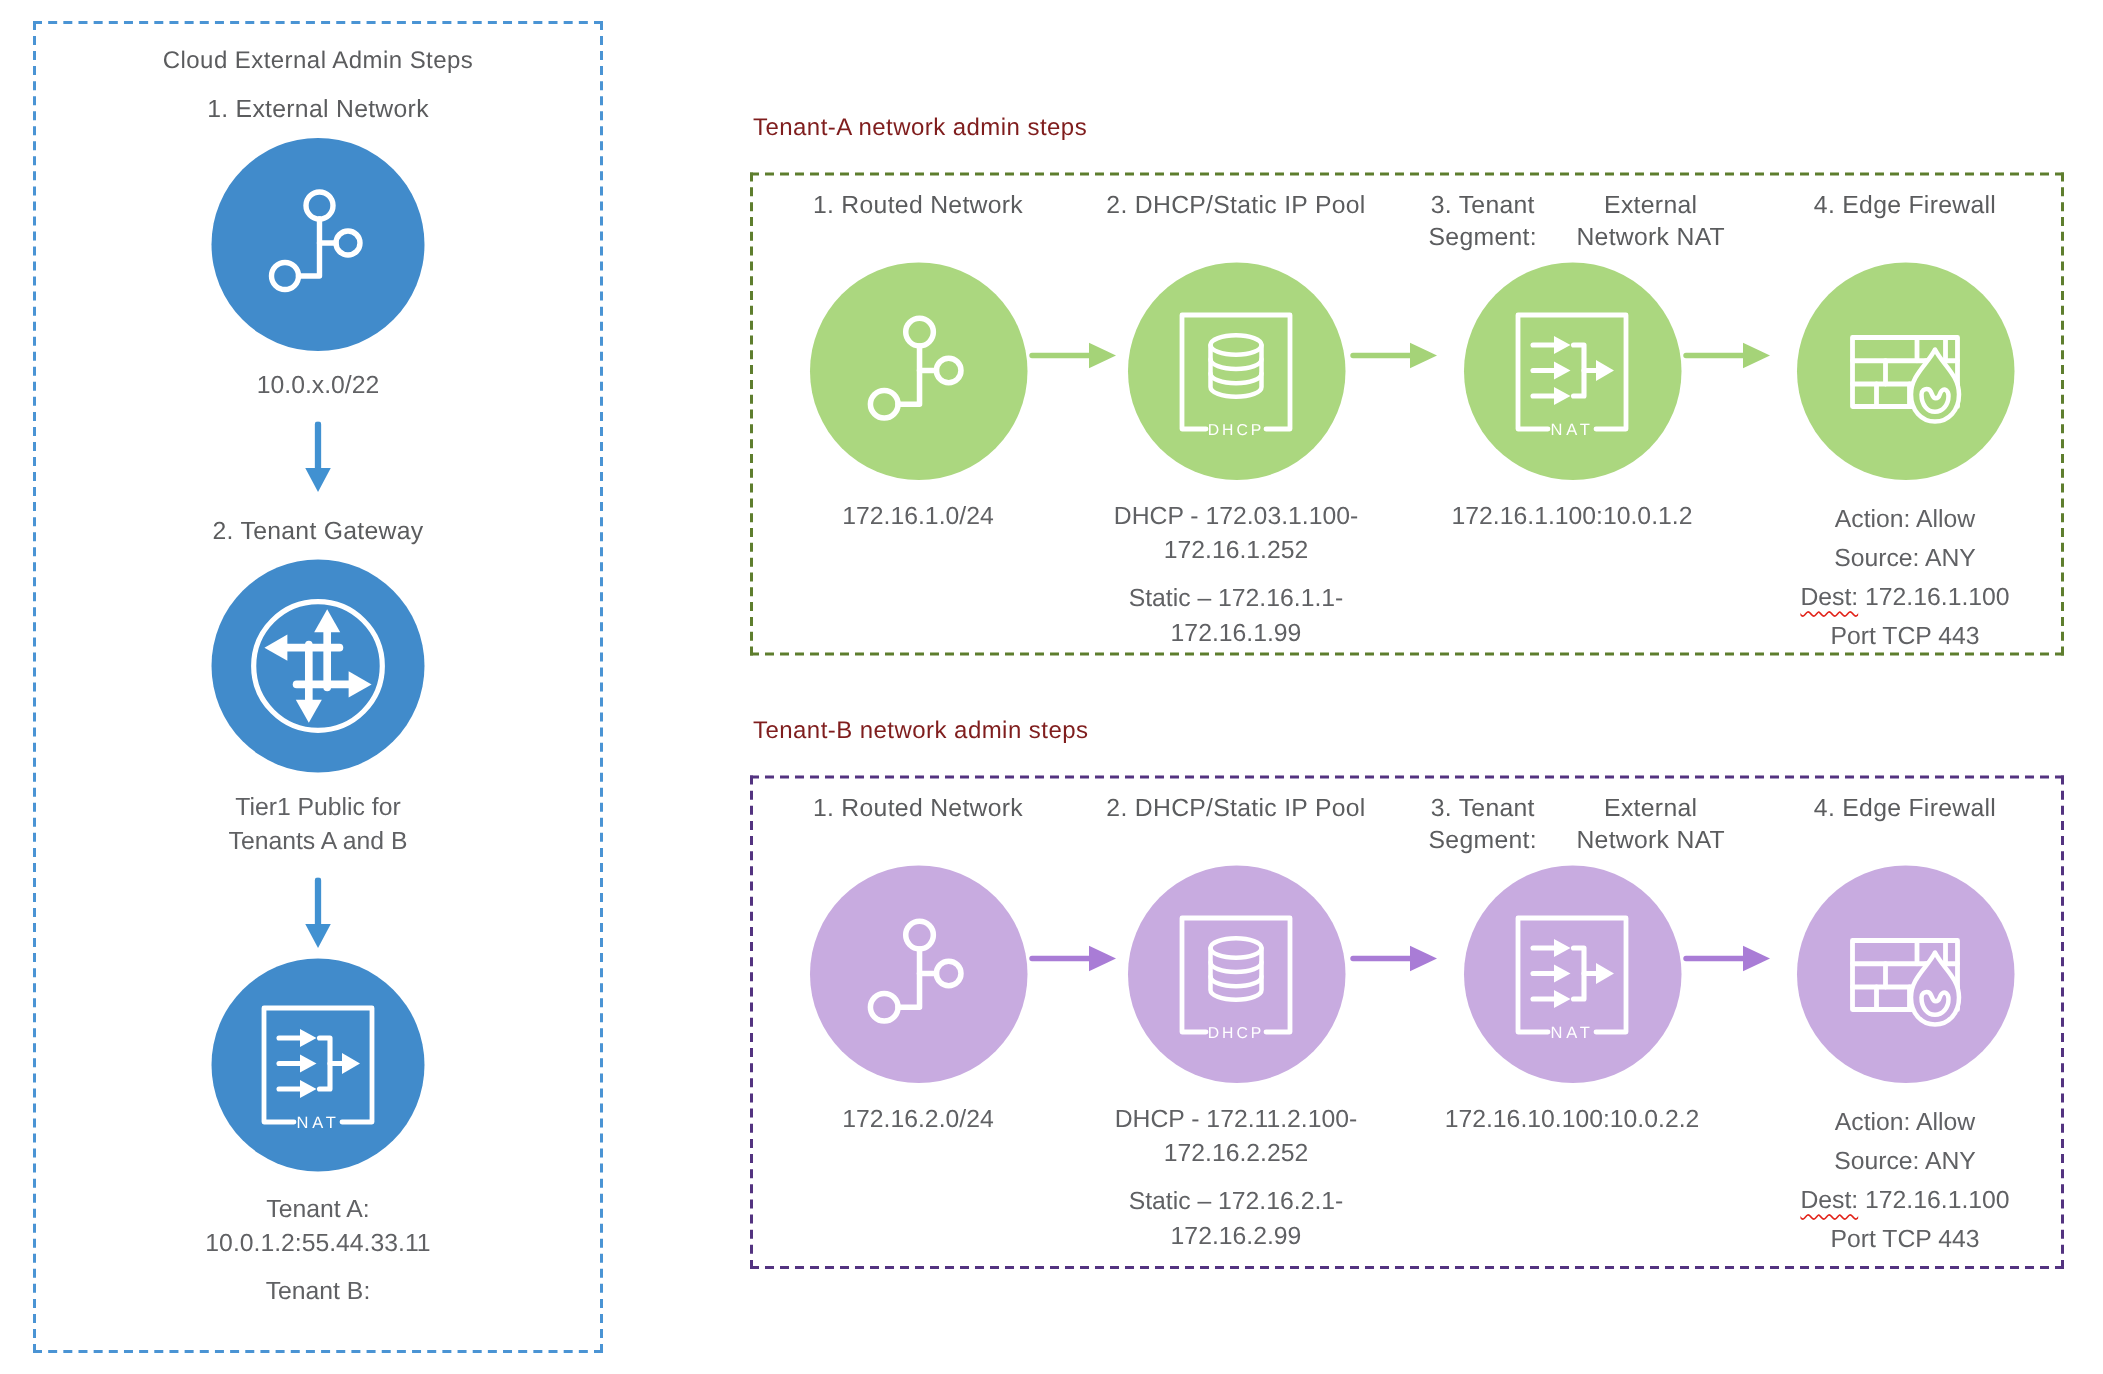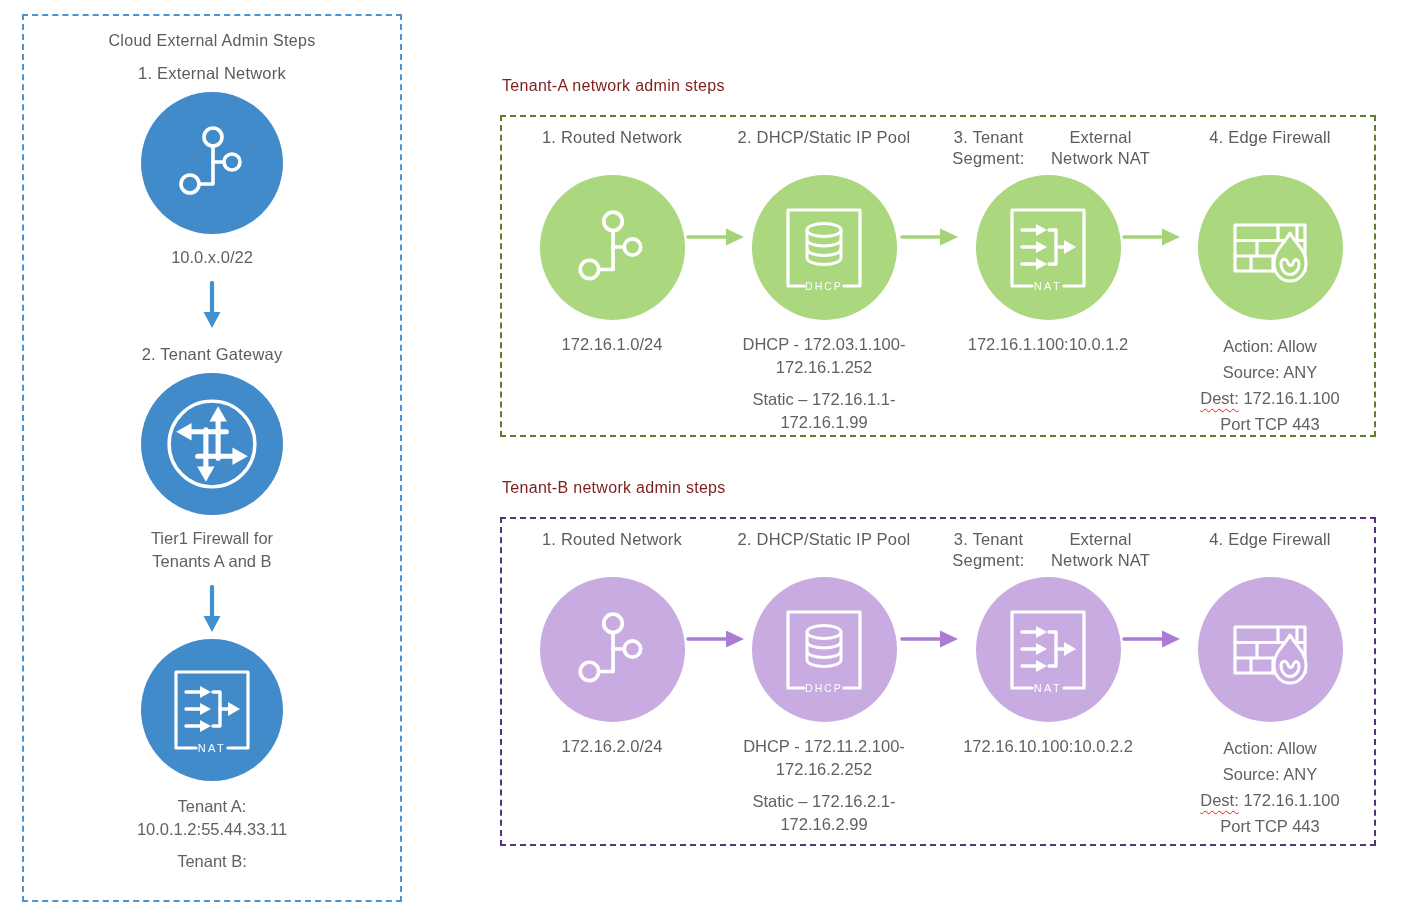--- a/index.html
+++ b/index.html
@@ -172,21 +172,21 @@
           </svg>
       </div>
 
       <div class="p-label" style="margin-top:14px">2. Tenant Gateway</div>
       <div class="circle c-blue circle-lg">
         <svg width="98" height="98" viewBox="0 0 96 96">
             <use href="#gw-icon"></use>
           </svg>
       </div>
       <div class="p-caption">
-        <div>Tier1 Firewall for</div>
+        <div>Tier1 Public for</div>
         <div>Tenants A and B</div>
       </div>
 
       <div class="v-arrow" style="color:#4191d1">
         <svg width="22" height="48" viewBox="0 0 22 48">
             <use href="#v-arrow-art"></use>
           </svg>
       </div>
 
       <div class="circle c-blue circle-lg" style="margin-top:6px">

